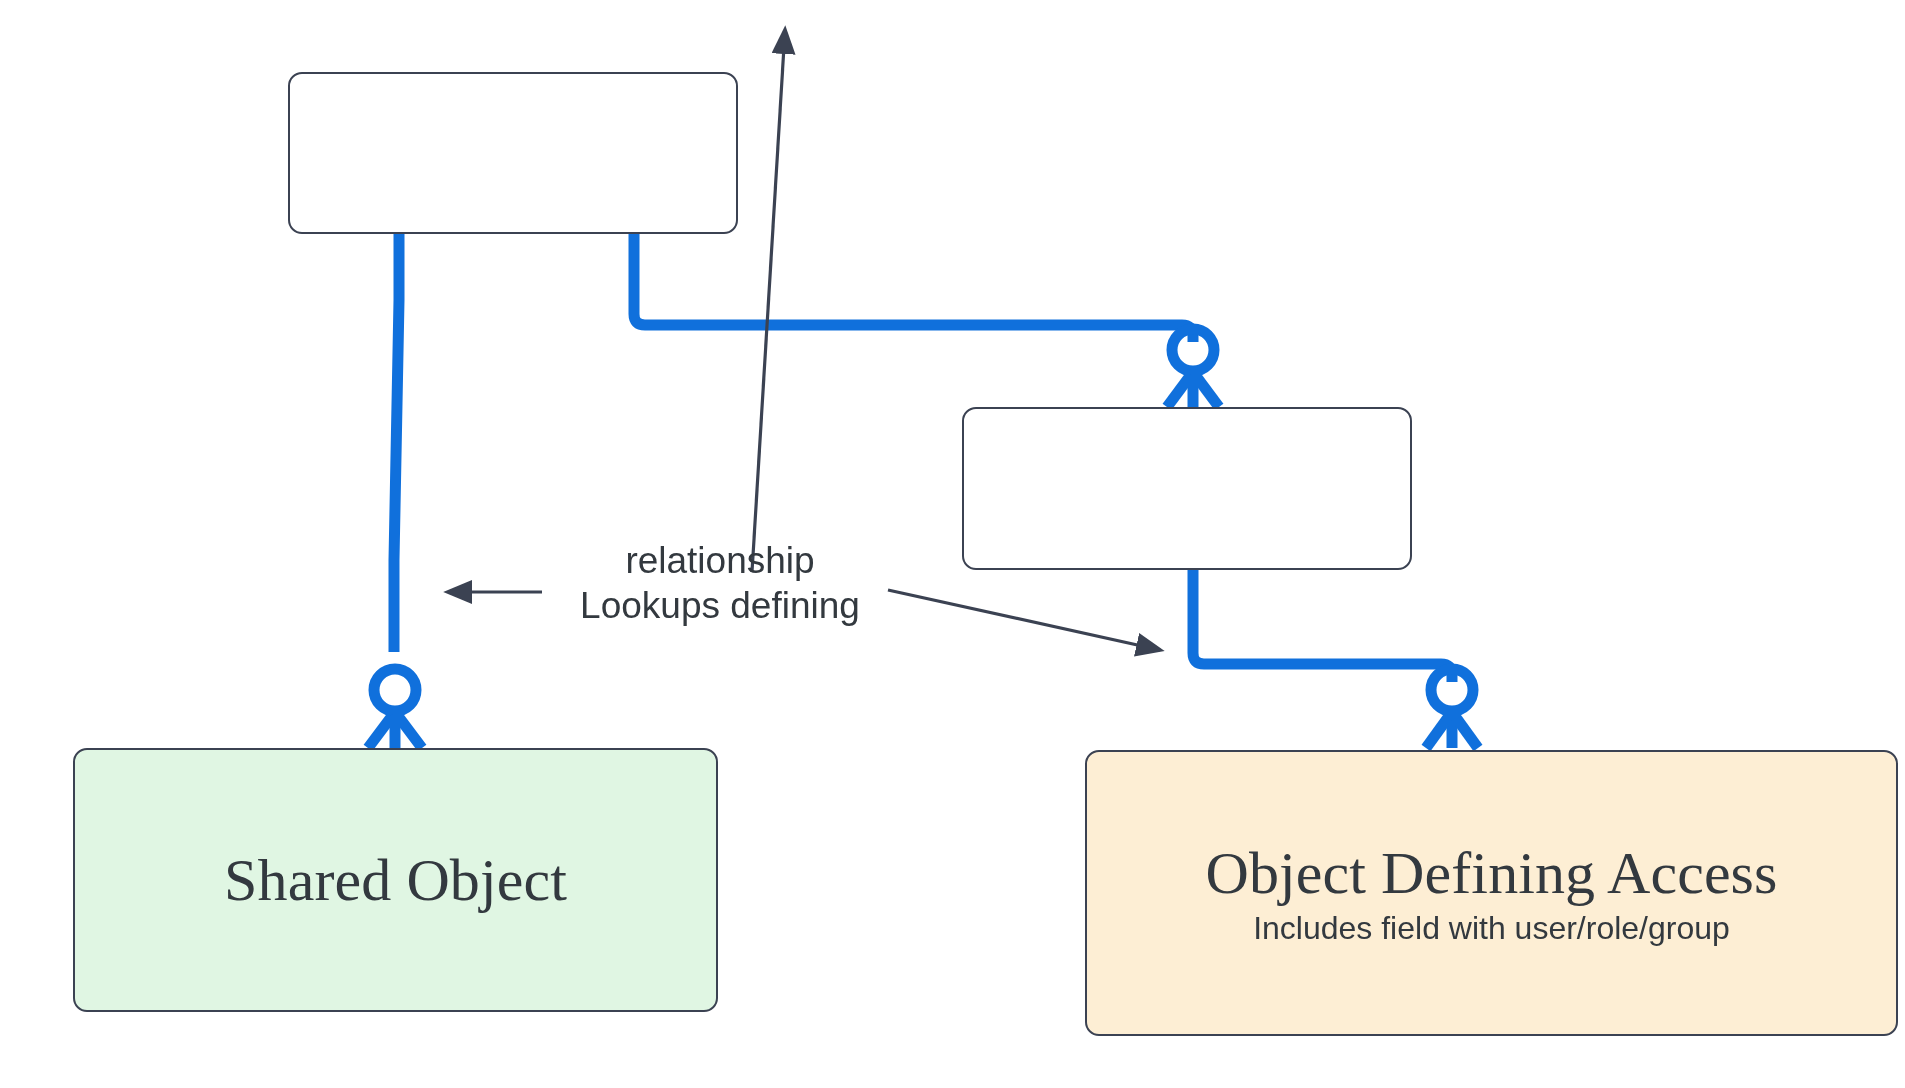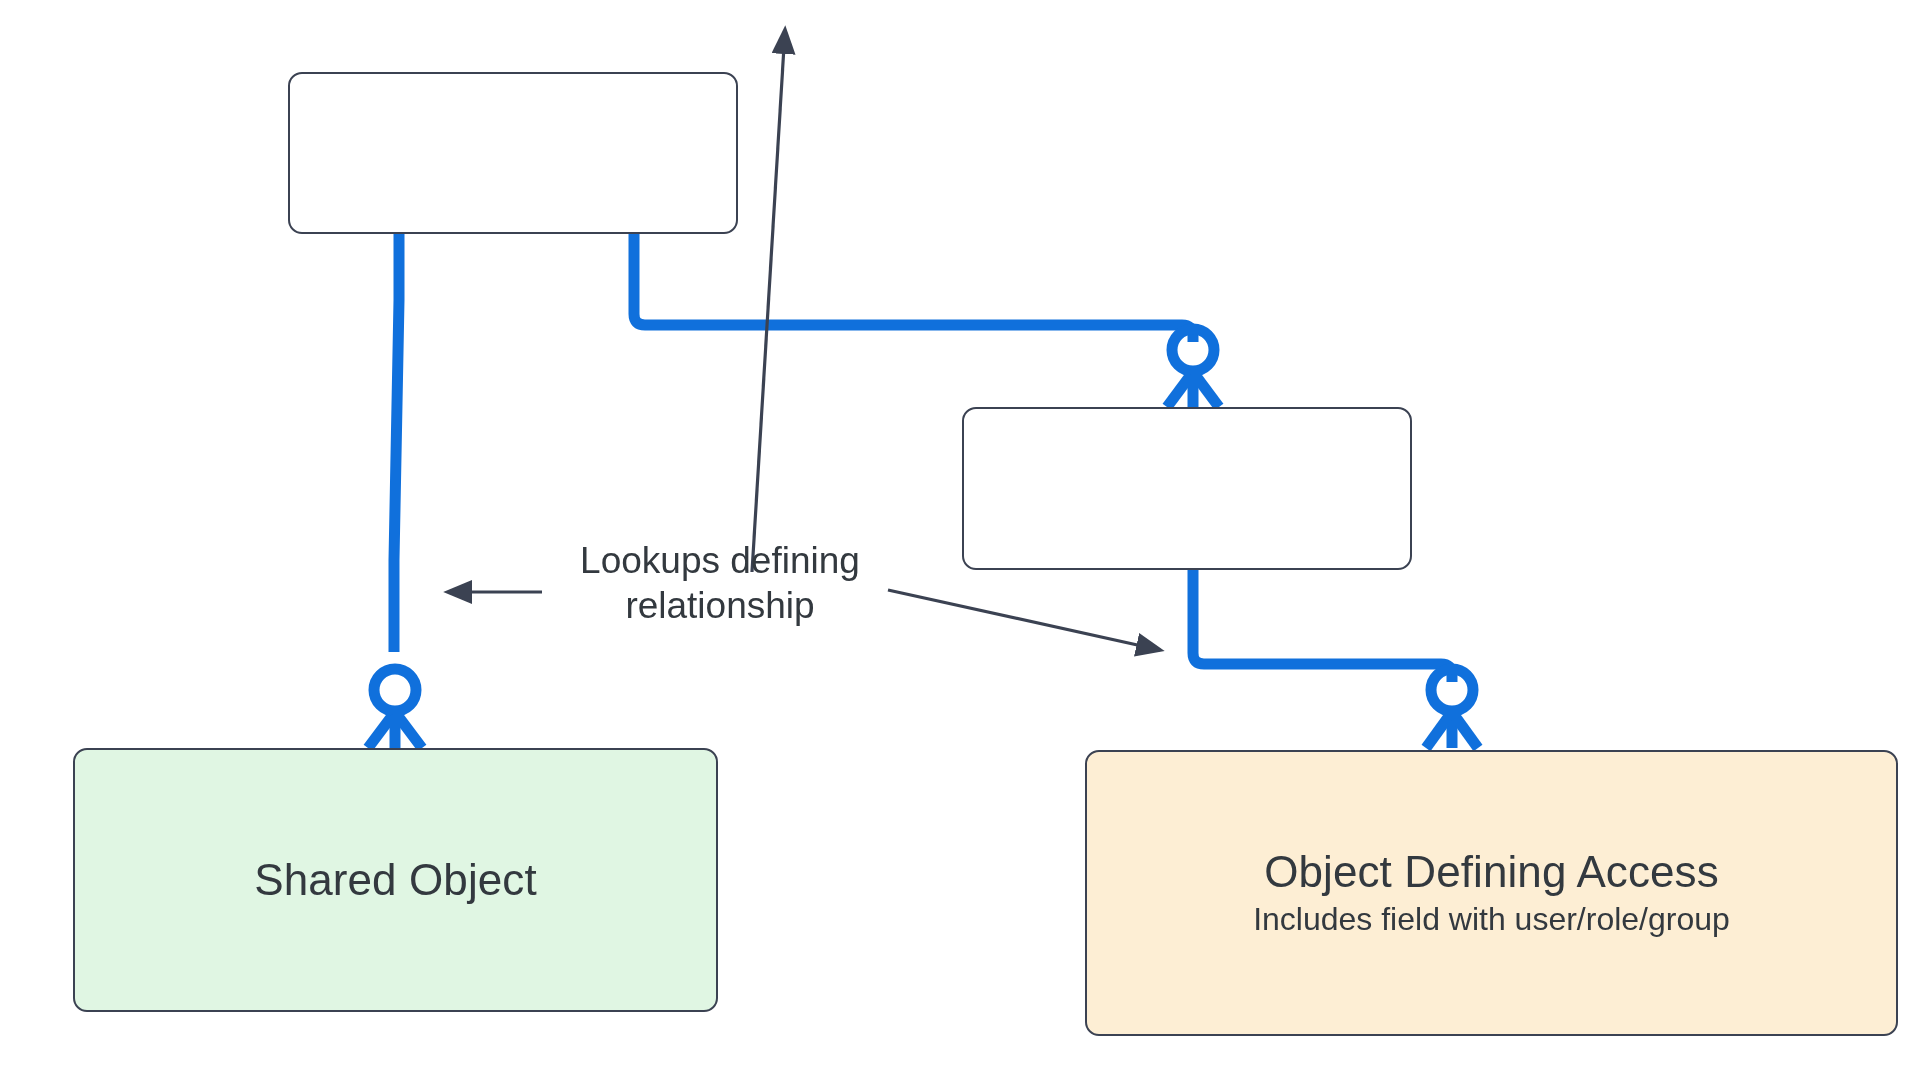--- a/index.html
+++ b/index.html
@@ -34,24 +34,25 @@
     align-items: center;
     justify-content: center;
     text-align: center;
     color: #33393f;
     z-index: 3;
   }
   .node.plain {
     background: #ffffff;
   }
   .node-title {
-    font-size: 44px;
+    font-size: 60px;
     line-height: 1.1;
     letter-spacing: 0.1px;
     white-space: nowrap;
+    font-family: Liberation Serif, serif;
   }
   .node-sub {
     font-size: 32px;
     line-height: 1.15;
     margin-top: 4px;
     white-space: nowrap;
   }
   #node-top {
     left: 288px;
     top: 72px;
@@ -146,17 +147,17 @@
   <div class="node" id="node-shared">
     <div class="node-title">Shared Object</div>
   </div>
 
   <div class="node" id="node-access">
     <div class="node-title">Object Defining Access</div>
     <div class="node-sub">Includes field with user/role/group</div>
   </div>
 
   <div id="annotation">
+    <div>relationship</div>
     <div>Lookups defining</div>
-    <div>relationship</div>
   </div>
 
 </div>
 
 </body></html>

